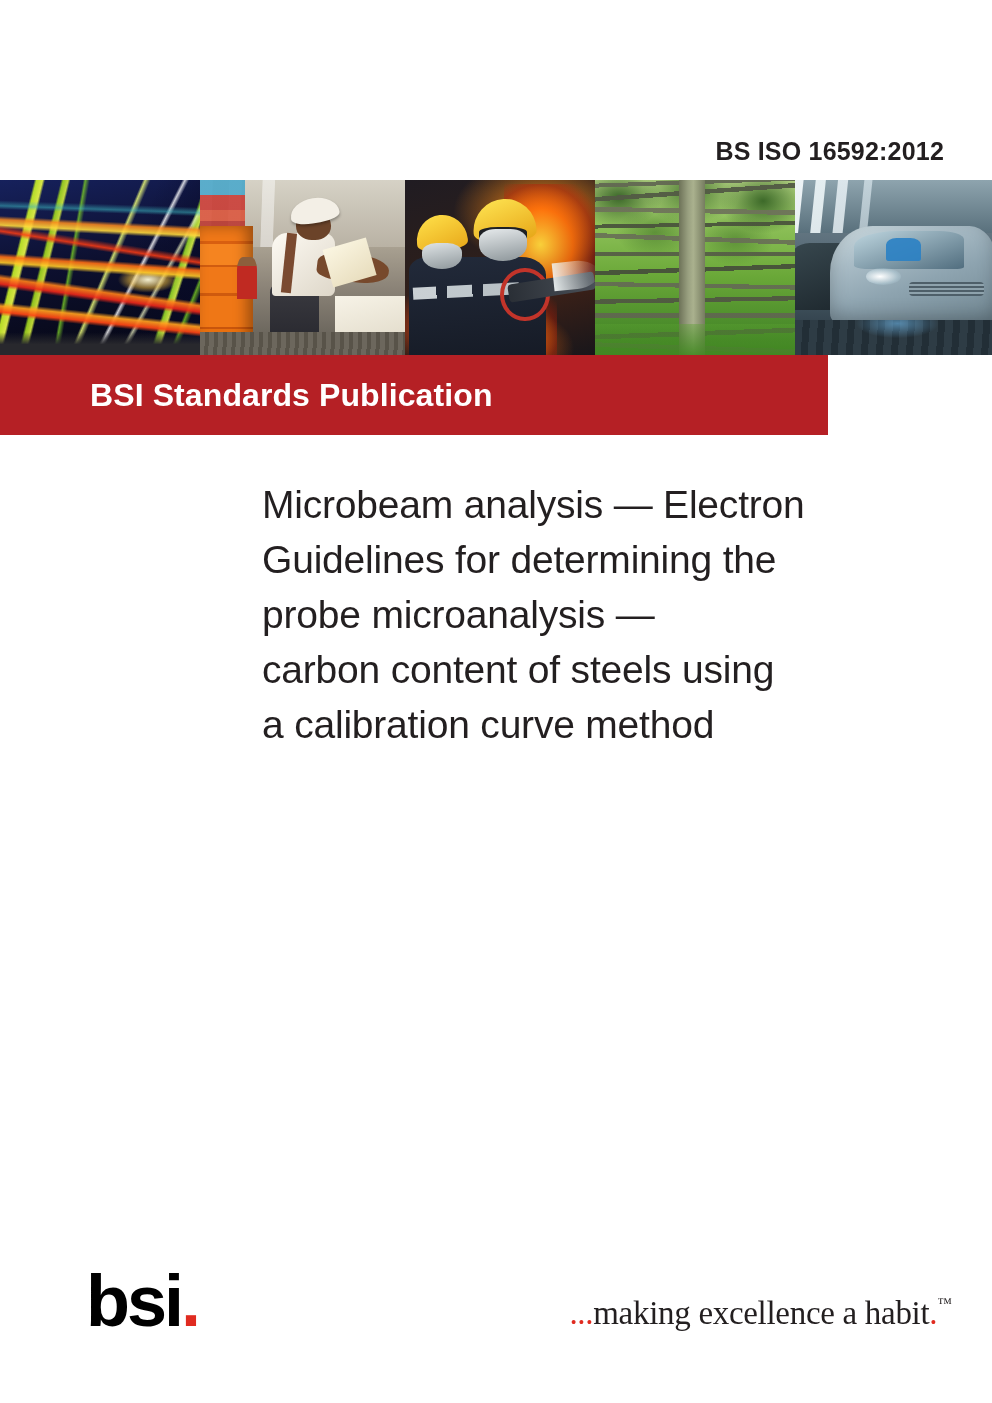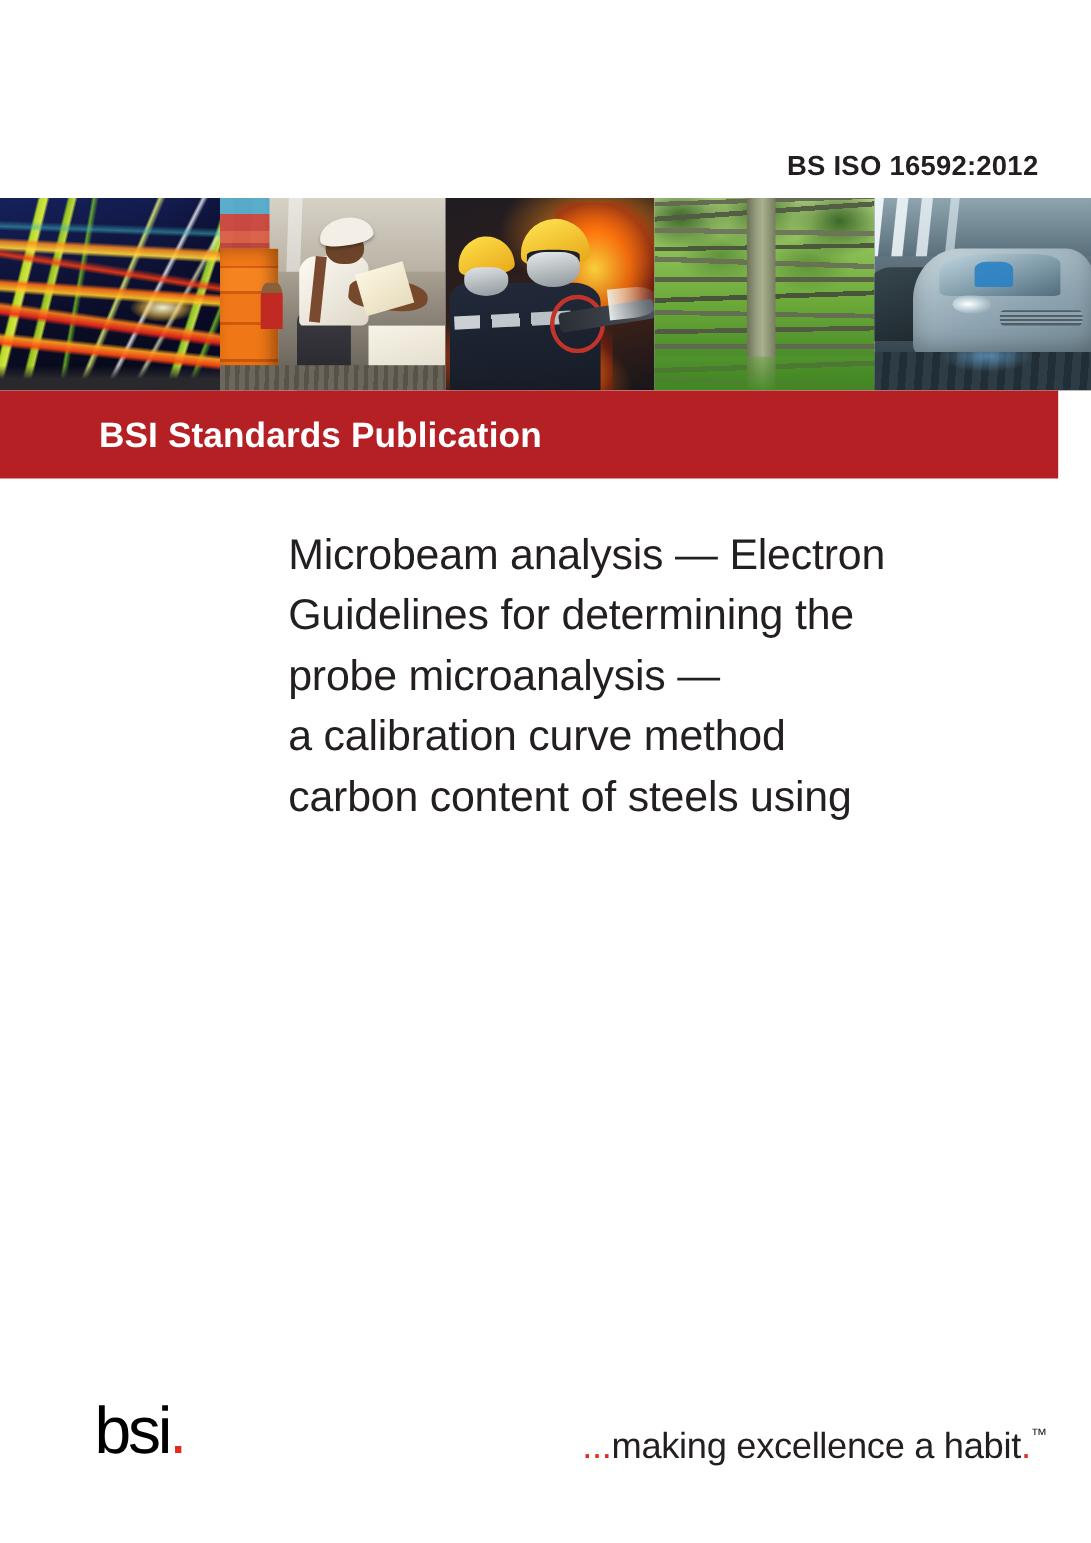--- a/index.html
+++ b/index.html
@@ -311,21 +311,21 @@
     background:
       radial-gradient(ellipse 30% 60% at 52% 10%, rgba(120,200,255,.55), transparent 70%),
       repeating-linear-gradient(94deg, #2e3c45 0 8px, #222e36 8px 15px);
   }
 
   
   .red-banner {
     position: absolute;
     left: 0;
     top: 355px;
-    width: 962px;
+    width: 828px;
     height: 80px;
     background: #b52025;
     display: flex;
     align-items: center;
   }
   .red-banner-text {
     margin-left: 90px;
     color: #ffffff;
     font-family: "Liberation Sans", sans-serif;
     font-size: 32px;
@@ -350,34 +350,34 @@
     letter-spacing: -0.2px;
     white-space: nowrap;
   }
 
   
   .bsi-logo {
     position: absolute;
     left: 86px;
     top: 1253px;
     font-family: "Liberation Sans", sans-serif;
-    font-size: 60px;
-    font-weight: normal;
+    font-size: 72px;
+    font-weight: bold;
     line-height: 96px;
     color: #000000;
     letter-spacing: -3px;
   }
   .bsi-logo .dot { color: #e02b20; }
 
   
   .tagline {
     position: absolute;
     right: 40px;
     top: 1295px;
-    font-family: Liberation Sans, sans-serif;
+    font-family: Liberation Serif, serif;
     font-size: 33px;
     font-weight: normal;
     color: #231f20;
     letter-spacing: -0.3px;
     white-space: nowrap;
   }
   .tagline .lead { color: #e02b20; }
   .tagline .stop { color: #e02b20; }
   .tagline .tm {
     font-size: 15px;
@@ -446,19 +446,19 @@
 </div>
 
 <div class="red-banner">
   <span class="red-banner-text">BSI Standards Publication</span>
 </div>
 
 <div class="title-block">
   <div class="title-line">Microbeam analysis — Electron</div>
   <div class="title-line">Guidelines for determining the</div>
   <div class="title-line">probe microanalysis —</div>
+  <div class="title-line">carbon content of steels using</div>
   <div class="title-line">a calibration curve method</div>
-  <div class="title-line">carbon content of steels using</div>
 </div>
 
 <div class="bsi-logo"><span>bsi</span><span class="dot">.</span></div>
 
 <div class="tagline"><span class="lead">...</span><span>making excellence a habit</span><span class="stop">.</span><span class="tm">™</span></div>
 
 </body></html>

